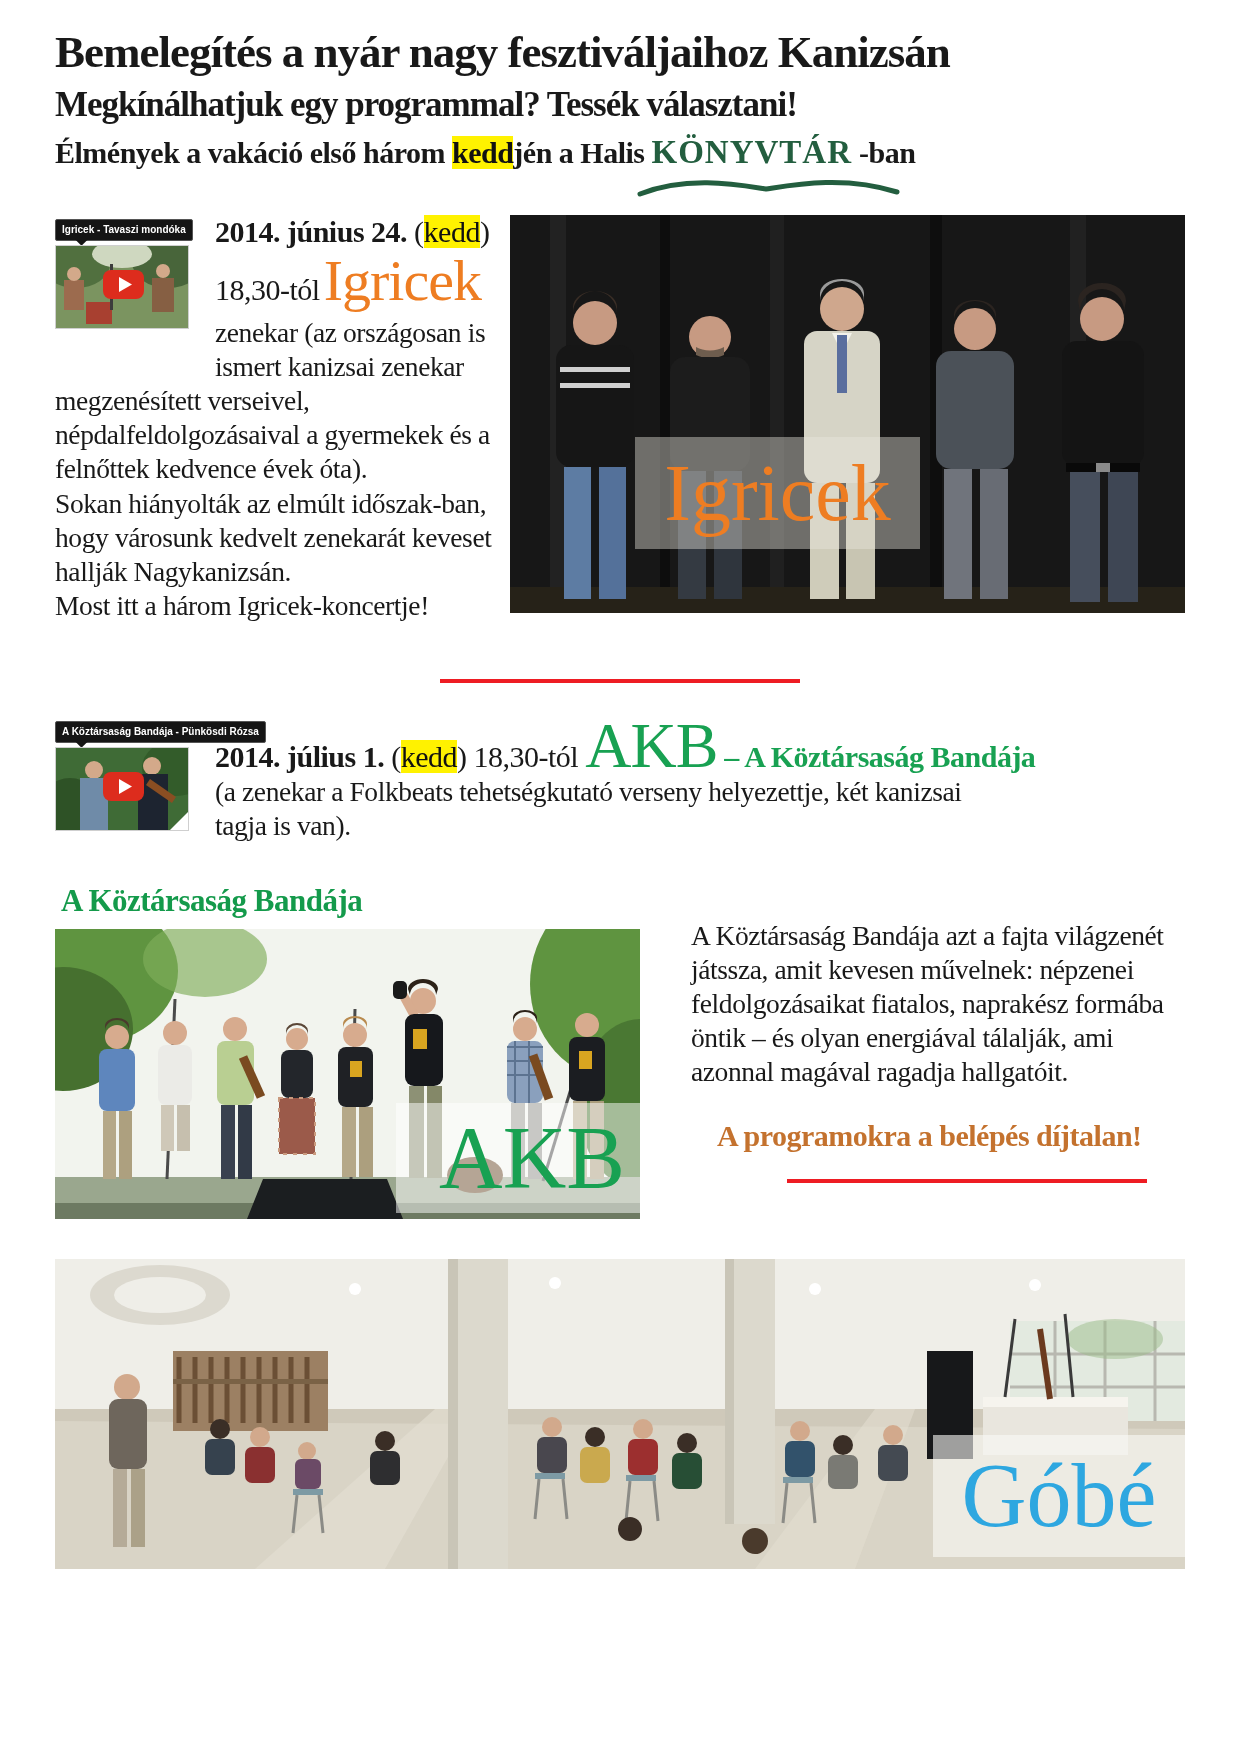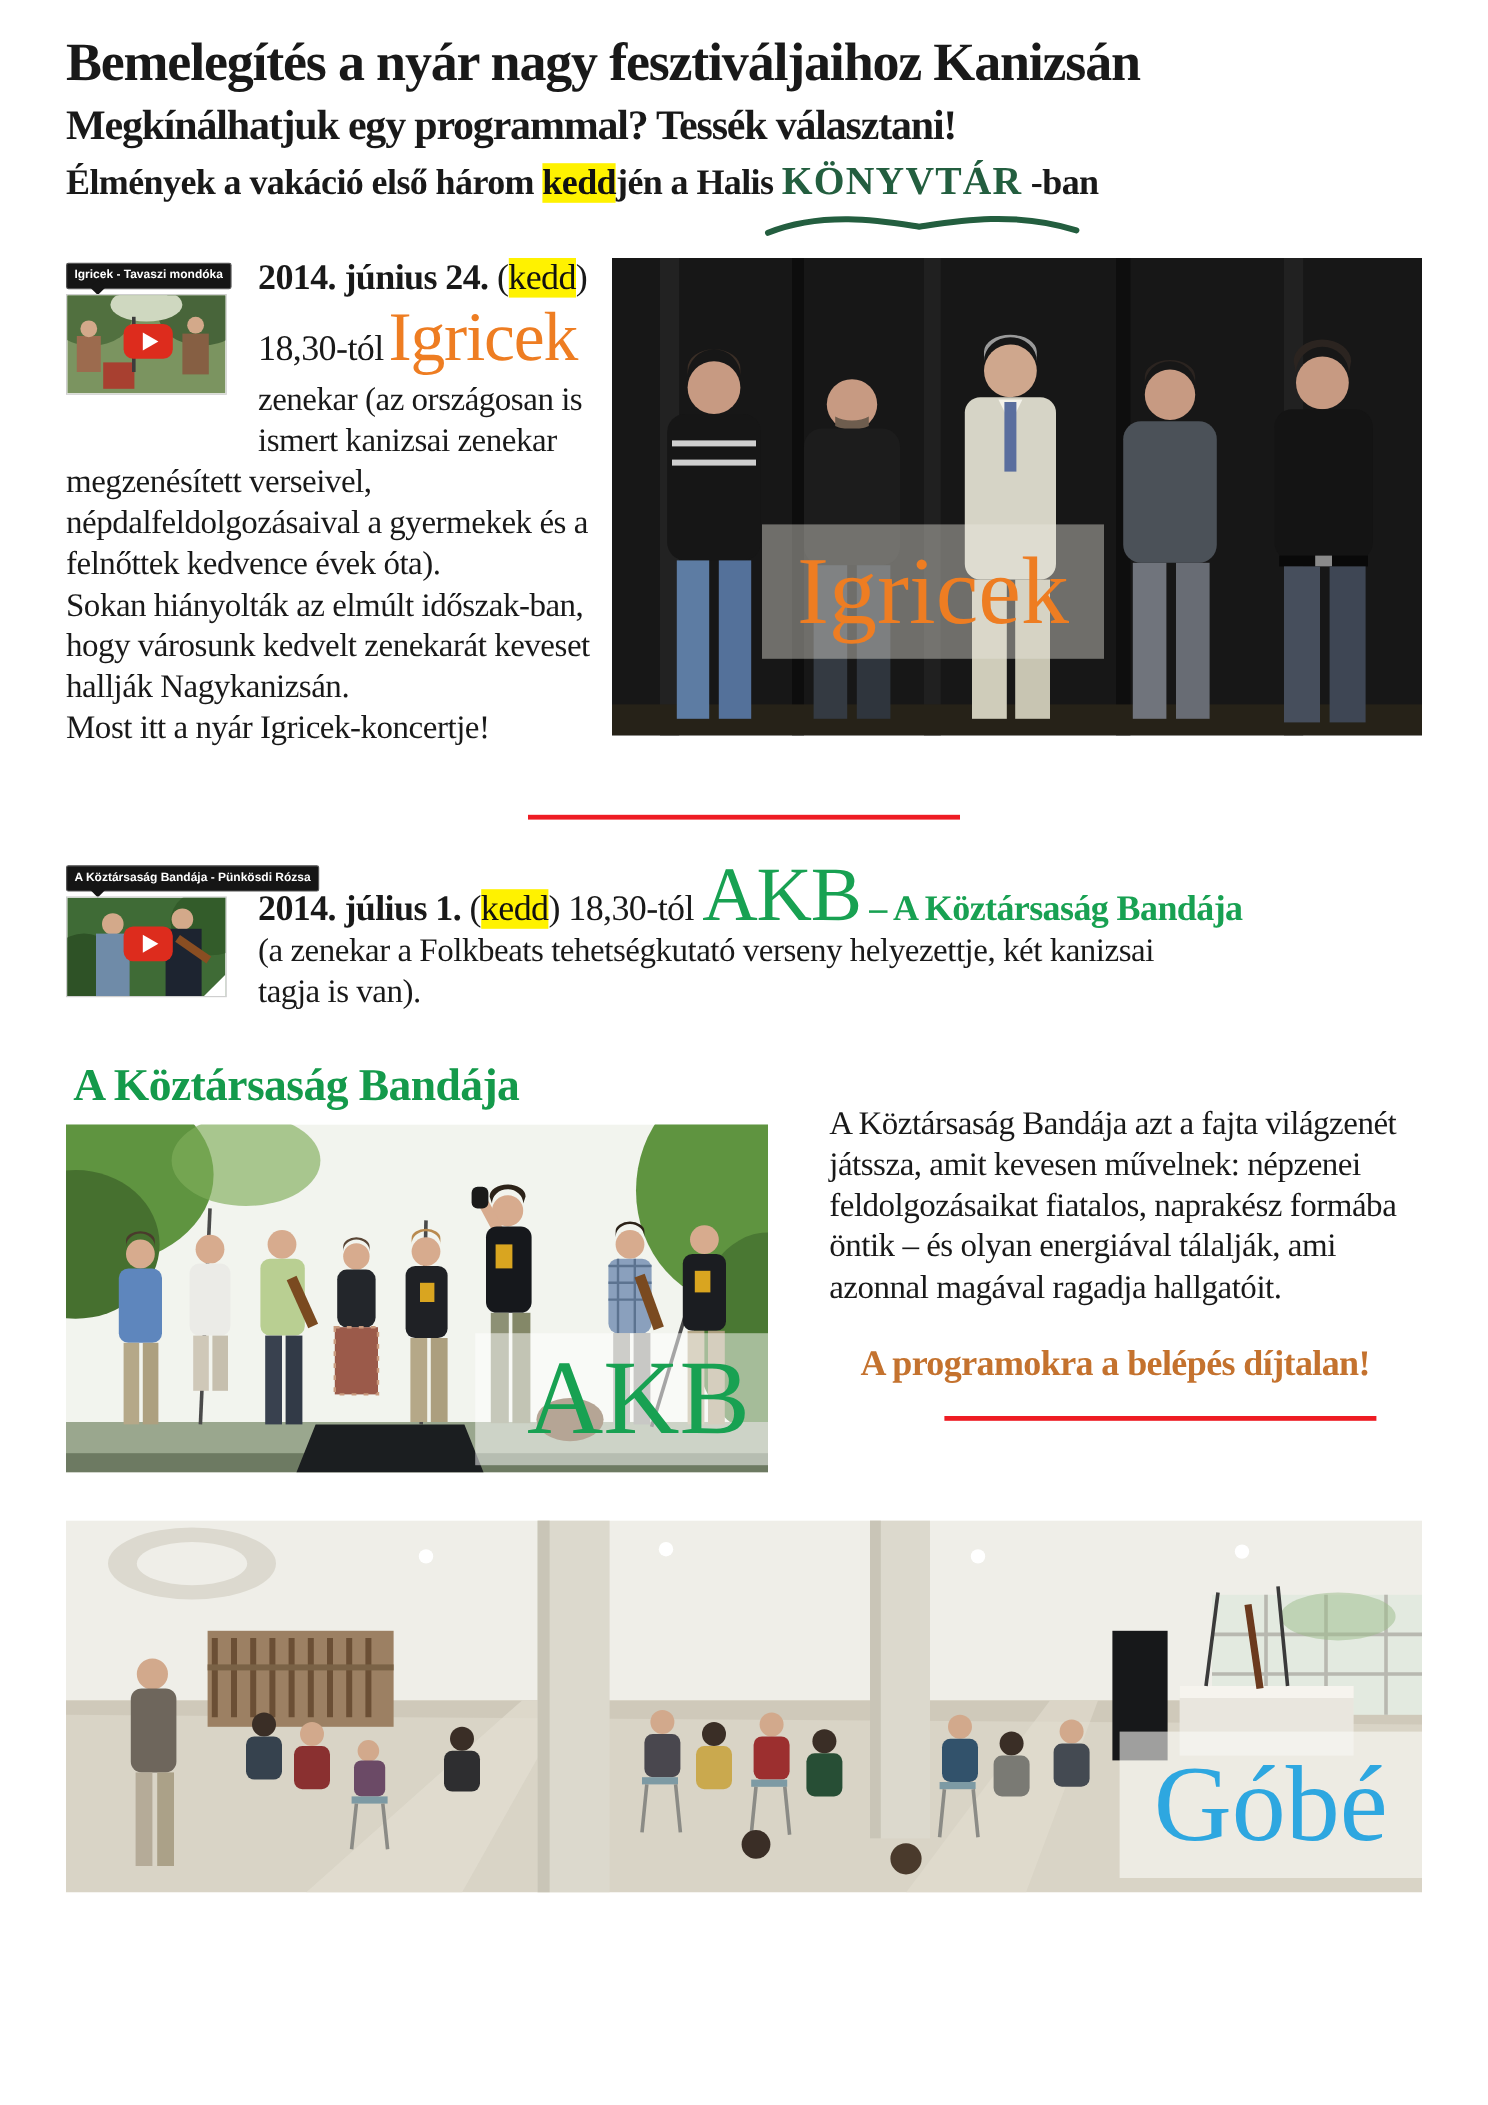--- a/index.html
+++ b/index.html
@@ -44,21 +44,21 @@
                    color:#ee7d22;font-size:80px;line-height:1;}
   .divider{height:4px;background:#ee1c23;}
   .d1{width:360px;margin:56px 0 34px 385px;}
 
   
   .s2-head{margin-top:6px;}
   .s2-head .date-line{letter-spacing:-0.5px;}
   .akb-intro{max-width:960px;}
   .s2-cols{display:flex;clear:both;margin-top:40px;}
   .s2-left{width:600px;flex:none;}
-  .green-heading{color:#149a4b;font-size:38px;font-weight:bold;margin:0 0 10px 6px;letter-spacing:-0.5px;}
+  .green-heading{color:#149a4b;font-size:31px;font-weight:bold;margin:0 0 10px 6px;letter-spacing:-0.5px;}
   .photo-akb{position:relative;width:585px;height:290px;margin:0;}
   .photo-akb svg{display:block;width:100%;height:100%;}
   .overlay-akb{right:-28px;bottom:6px;width:272px;height:110px;background:rgba(255,255,255,0.5);
                color:#18a152;font-size:88px;line-height:1;}
   .s2-right{flex:1;padding:36px 0 0 36px;}
   .s2-right .body{max-width:500px;}
   .notice{color:#c4722e;font-weight:bold;font-size:30px;margin:30px 0 0 26px;letter-spacing:-0.5px;}
   .d2{width:360px;margin:26px 0 0 96px;}
 
   
@@ -117,21 +117,21 @@
         <p class="date-line">
           <b>2014. június 24.</b>
           <span>(</span><mark class="kedd">kedd</mark><span>)</span>
         </p>
         <p class="big-line">
           <span class="time">18,30-tól</span>
           <span class="band-orange">Igricek</span>
         </p>
         <p class="body">zenekar (az országosan is ismert kanizsai zenekar megzenésített verseivel, népdalfeldolgozásaival a gyermekek és a felnőttek kedvence évek óta).</p>
         <p class="body">Sokan hiányolták az elmúlt időszak-ban, hogy városunk kedvelt zenekarát keveset hallják Nagykanizsán.</p>
-        <p class="body">Most itt a nyár Igricek-koncertje!</p>
+        <p class="body">Most itt a három Igricek-koncertje!</p>
       </div>
 
       <figure class="photo-igricek">
         <svg viewBox="0 0 675 398" preserveAspectRatio="none">
           <rect width="675" height="398" fill="#171717"></rect>
           <rect x="40" width="16" height="398" fill="#222222"></rect>
           <rect x="150" width="10" height="398" fill="#0d0d0d"></rect>
           <rect x="260" width="14" height="398" fill="#202020"></rect>
           <rect x="420" width="12" height="398" fill="#0e0e0e"></rect>
           <rect x="560" width="16" height="398" fill="#212121"></rect>

